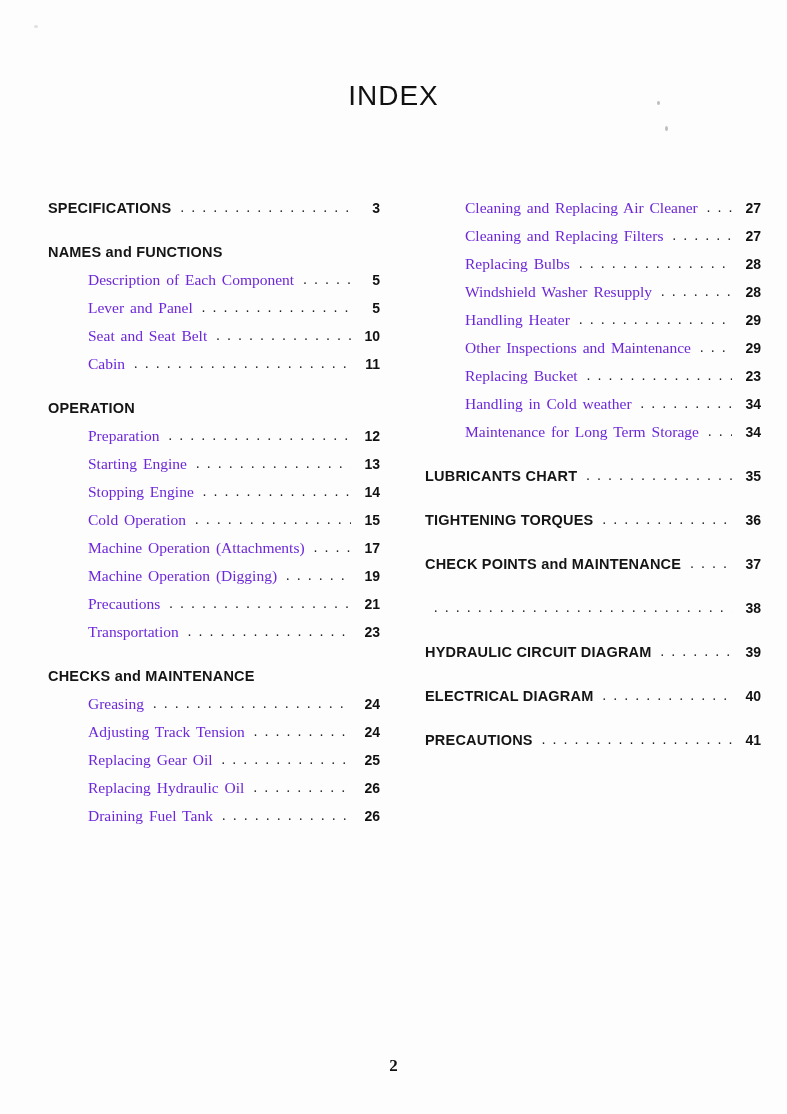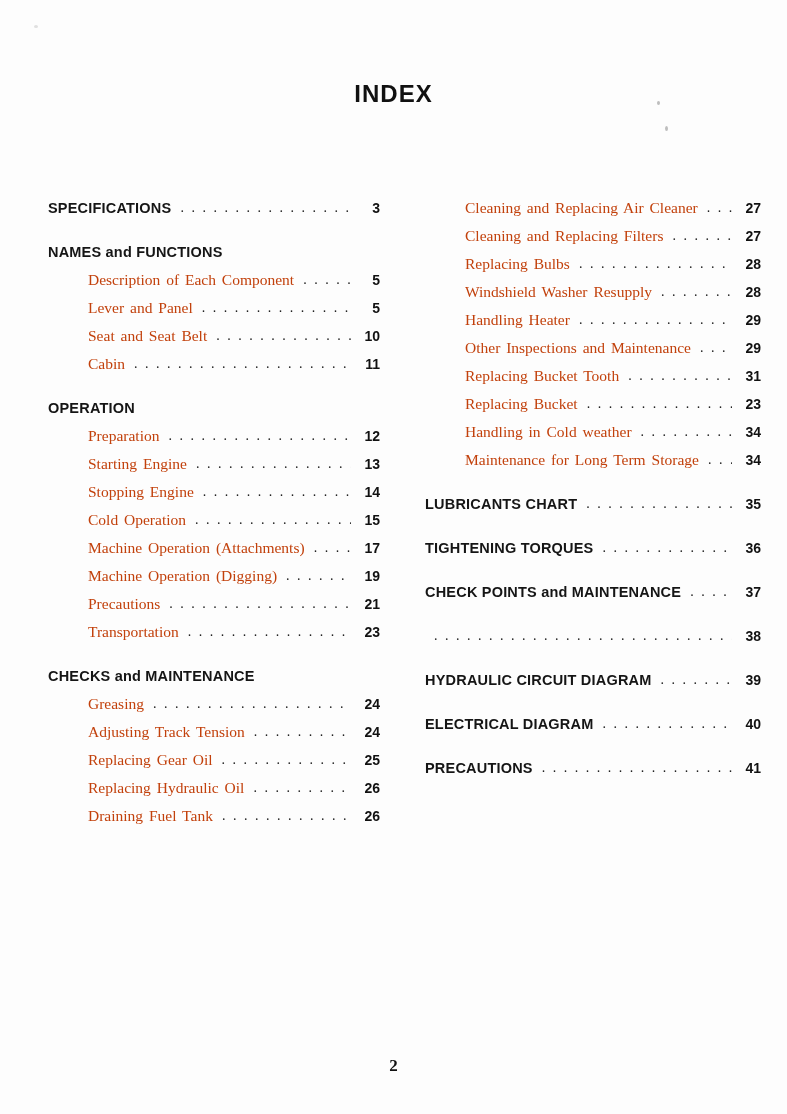--- a/index.html
+++ b/index.html
@@ -16,22 +16,22 @@
     overflow: hidden;
     font-family: "Liberation Serif", serif;
   }
   .title {
     position: absolute;
     top: 80px;
     left: 0;
     width: 787px;
     text-align: center;
     font-family: "Liberation Sans", sans-serif;
-    font-weight: bold;
-    font-size: 24px;
+    font-weight: normal;
+    font-size: 28px;
     letter-spacing: 1px;
     color: #111;
   }
   .columns {
     position: absolute;
     top: 194px;
     left: 48px;
     display: flex;
     gap: 45px;
   }
@@ -56,21 +56,21 @@
     font-size: 14.5px;
     letter-spacing: 0.2px;
     color: #151515;
     flex: none;
   }
   .item-row { padding-left: 40px; }
   .item-label {
     font-family: "Liberation Serif", serif;
     font-size: 15.5px;
     word-spacing: 2px;
-    color: #c2410c;
+    color: #6d28d9;
     flex: none;
   }
   .dots {
     flex: 1 1 auto;
     overflow: hidden;
     white-space: nowrap;
     margin: 0 5px 0 9px;
     font-family: "Liberation Serif", serif;
     font-size: 14px;
     letter-spacing: 2px;
@@ -248,25 +248,20 @@
             <span class="item-label">Handling Heater</span>
             <span class="dots"></span>
             <span class="num">29</span>
           </div>
           <div class="row item-row">
             <span class="item-label">Other Inspections and Maintenance</span>
             <span class="dots"></span>
             <span class="num">29</span>
           </div>
           <div class="row item-row">
-            <span class="item-label">Replacing Bucket Tooth</span>
-            <span class="dots"></span>
-            <span class="num">31</span>
-          </div>
-          <div class="row item-row">
             <span class="item-label">Replacing Bucket</span>
             <span class="dots"></span>
             <span class="num">23</span>
           </div>
           <div class="row item-row">
             <span class="item-label">Handling in Cold weather</span>
             <span class="dots"></span>
             <span class="num">34</span>
           </div>
           <div class="row item-row">

